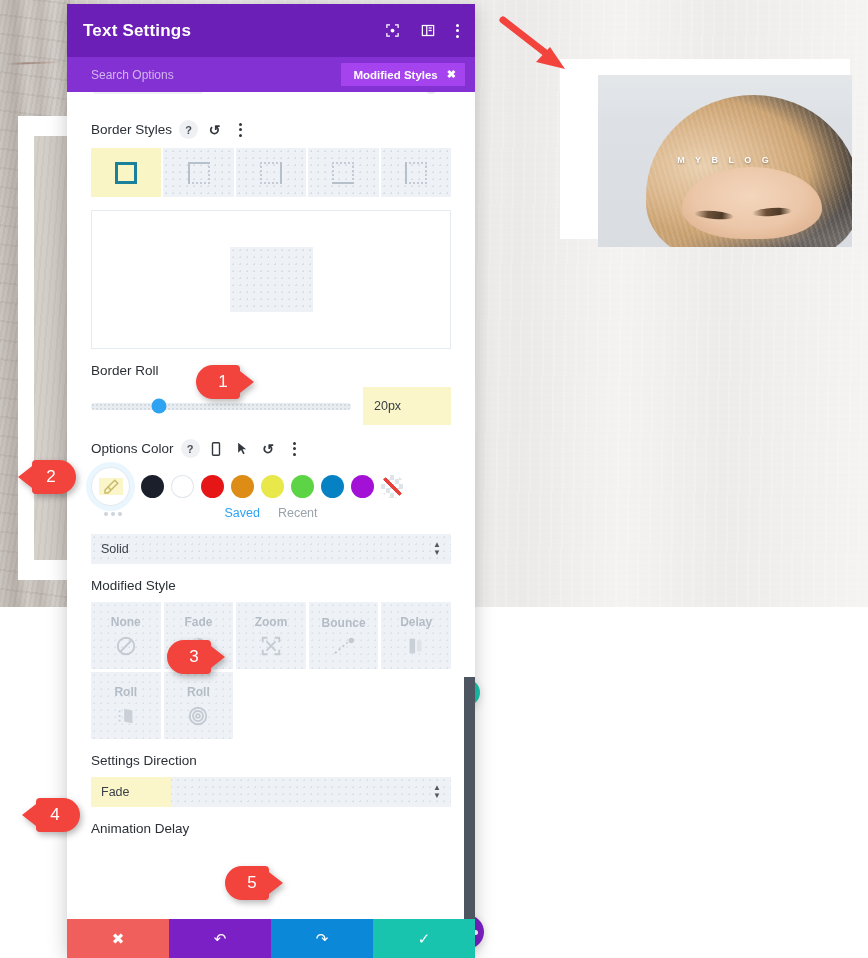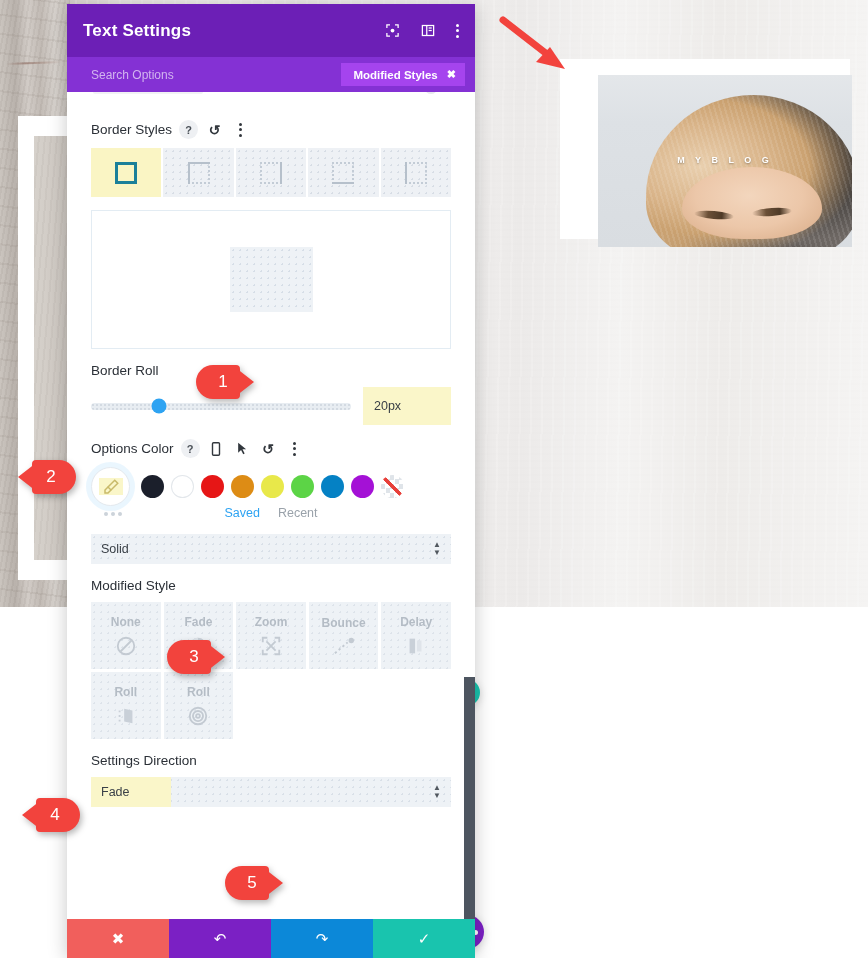--- a/index.html
+++ b/index.html
@@ -599,20 +599,23 @@
           <span class="hl"></span>
           <span class="txt">Fade</span>
           <span class="sel-arrows">
             <span>▲</span>
               <span>▼</span>
           </span>
         </div>
       </div>
 
       <div class="field">
+        <div class="label-row">
+          <span class="label">Animation Delay</span>
+        </div>
       </div>
 
       <div class="scroll-thumb"></div>
     </div>
 
     <div class="panel-foot">
       <div class="fbtn cancel">
         <span>✖</span>
       </div>
       <div class="fbtn undo">

